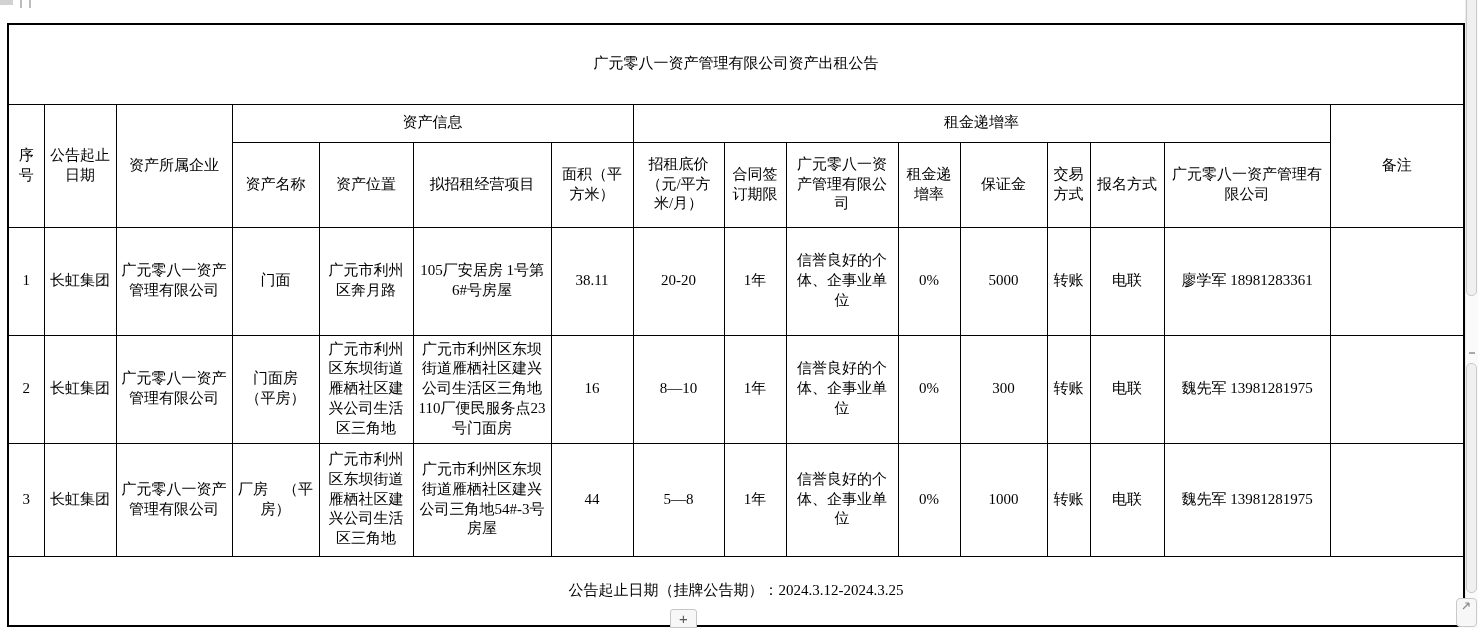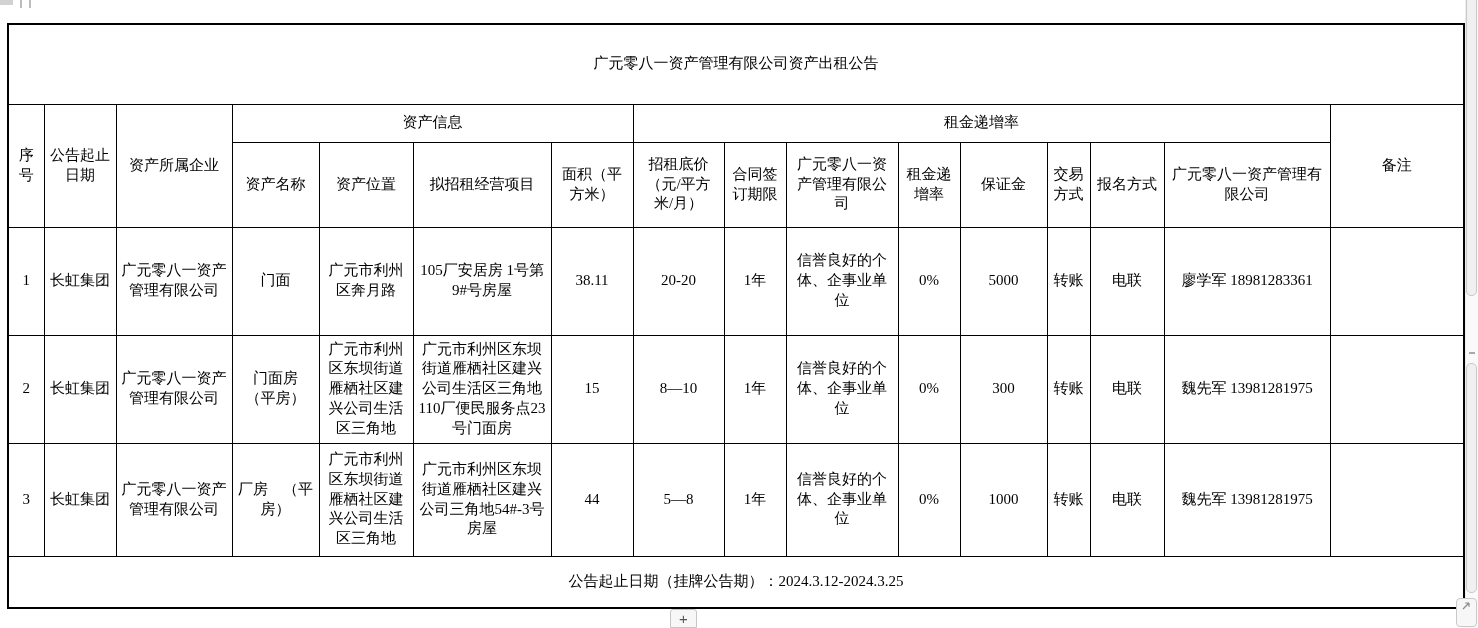--- a/index.html
+++ b/index.html
@@ -21,21 +21,21 @@
     text-align:center; vertical-align:middle;
     font-size:15px; line-height:1.32;
     padding:2px 4px; overflow:hidden;
     word-break:break-word;
   }
   tr.r-title  { height:80px; }
   tr.r-h1     { height:38px; }
   tr.r-h2     { height:85px; }
   tr.r-data   { height:108px; }
   tr.r-data3  { height:113px; }
-  tr.r-foot   { height:52px; }
+  tr.r-foot   { height:70px; }
   td.title-cell  { font-size:16px; }
   td.footer-cell { text-align:left; padding-left:9px; font-size:15px; }
 
   
   .vtrack {
     position:absolute; right:0; top:0; width:12px; height:628px;
     background:#fafafa; border-left:1px solid #ececec;
   }
   .vthumb {
     position:absolute; right:1px; width:9px;
@@ -120,41 +120,41 @@
     <td>报名方式</td>
     <td>广元零八一资产管理有限公司</td>
   </tr>
 
   <tr class="r-data">
     <td>1</td>
     <td>长虹集团</td>
     <td>广元零八一资产管理有限公司</td>
     <td>门面</td>
     <td>广元市利州区奔月路</td>
-    <td>105厂安居房 1号第 9#号房屋</td>
+    <td>105厂安居房 1号第 6#号房屋</td>
     <td>38.11</td>
     <td>20-20</td>
     <td>1年</td>
     <td>信誉良好的个体、企事业单位</td>
     <td>0%</td>
     <td>5000</td>
     <td>转账</td>
     <td>电联</td>
     <td>廖学军 18981283361</td>
     <td></td>
   </tr>
 
   <tr class="r-data">
     <td>2</td>
     <td>长虹集团</td>
     <td>广元零八一资产管理有限公司</td>
     <td>门面房 （平房）</td>
     <td>广元市利州区东坝街道雁栖社区建兴公司生活区三角地</td>
     <td>广元市利州区东坝街道雁栖社区建兴公司生活区三角地110厂便民服务点23号门面房</td>
-    <td>15</td>
+    <td>16</td>
     <td>8—10</td>
     <td>1年</td>
     <td>信誉良好的个体、企事业单位</td>
     <td>0%</td>
     <td>300</td>
     <td>转账</td>
     <td>电联</td>
     <td>魏先军 13981281975</td>
     <td></td>
   </tr>

